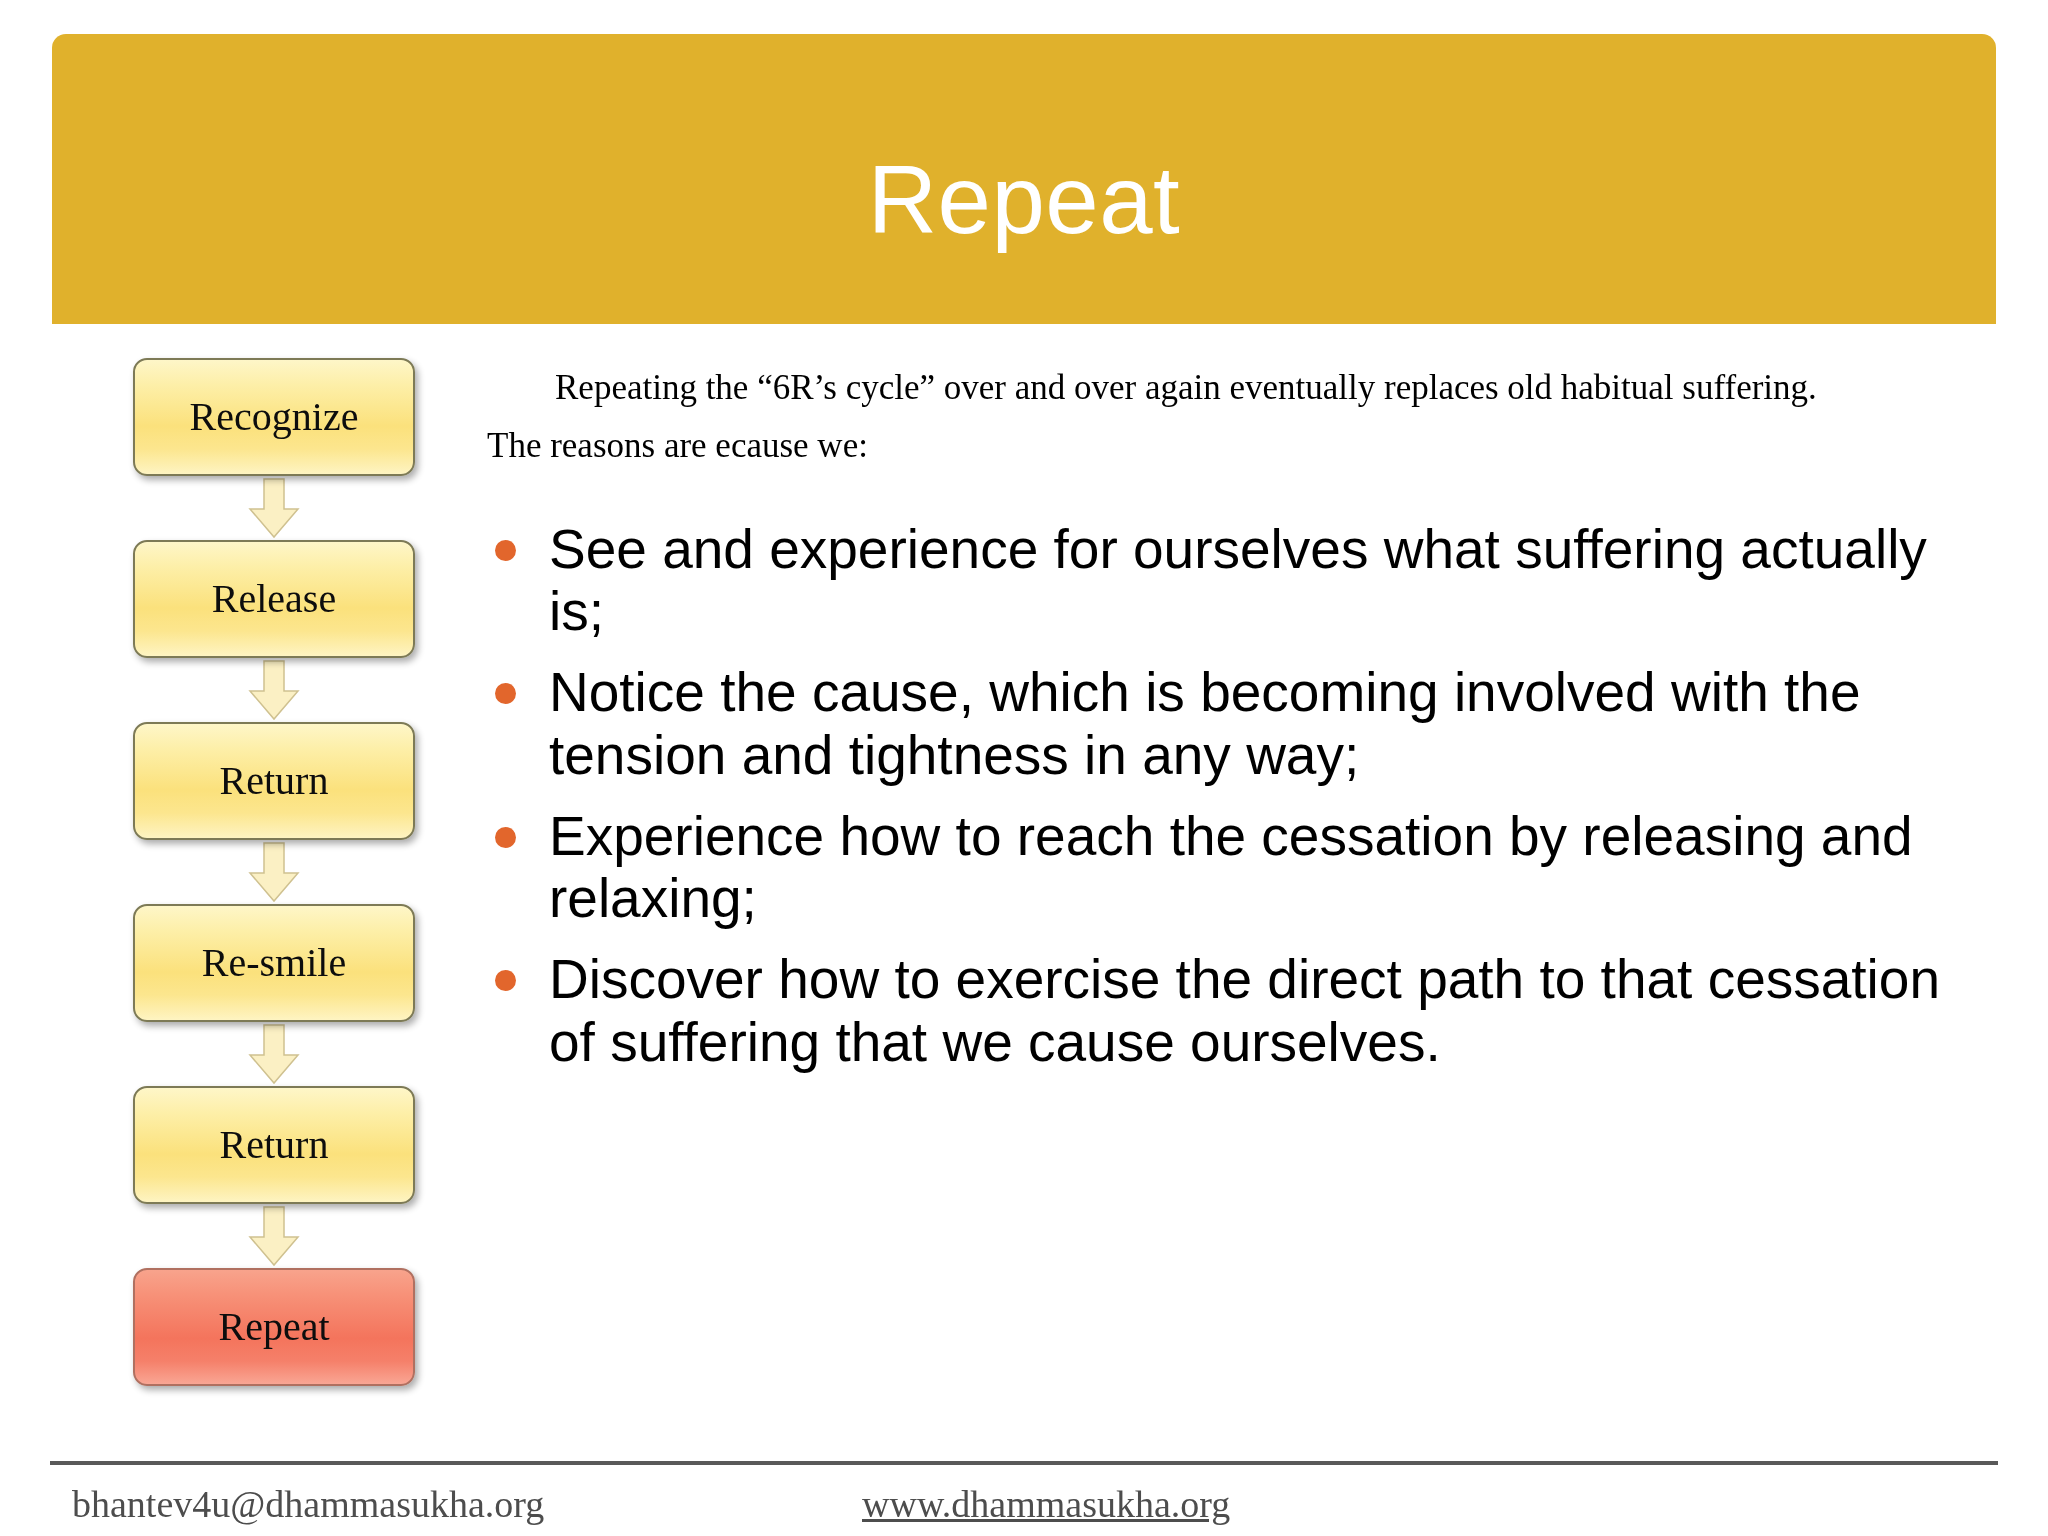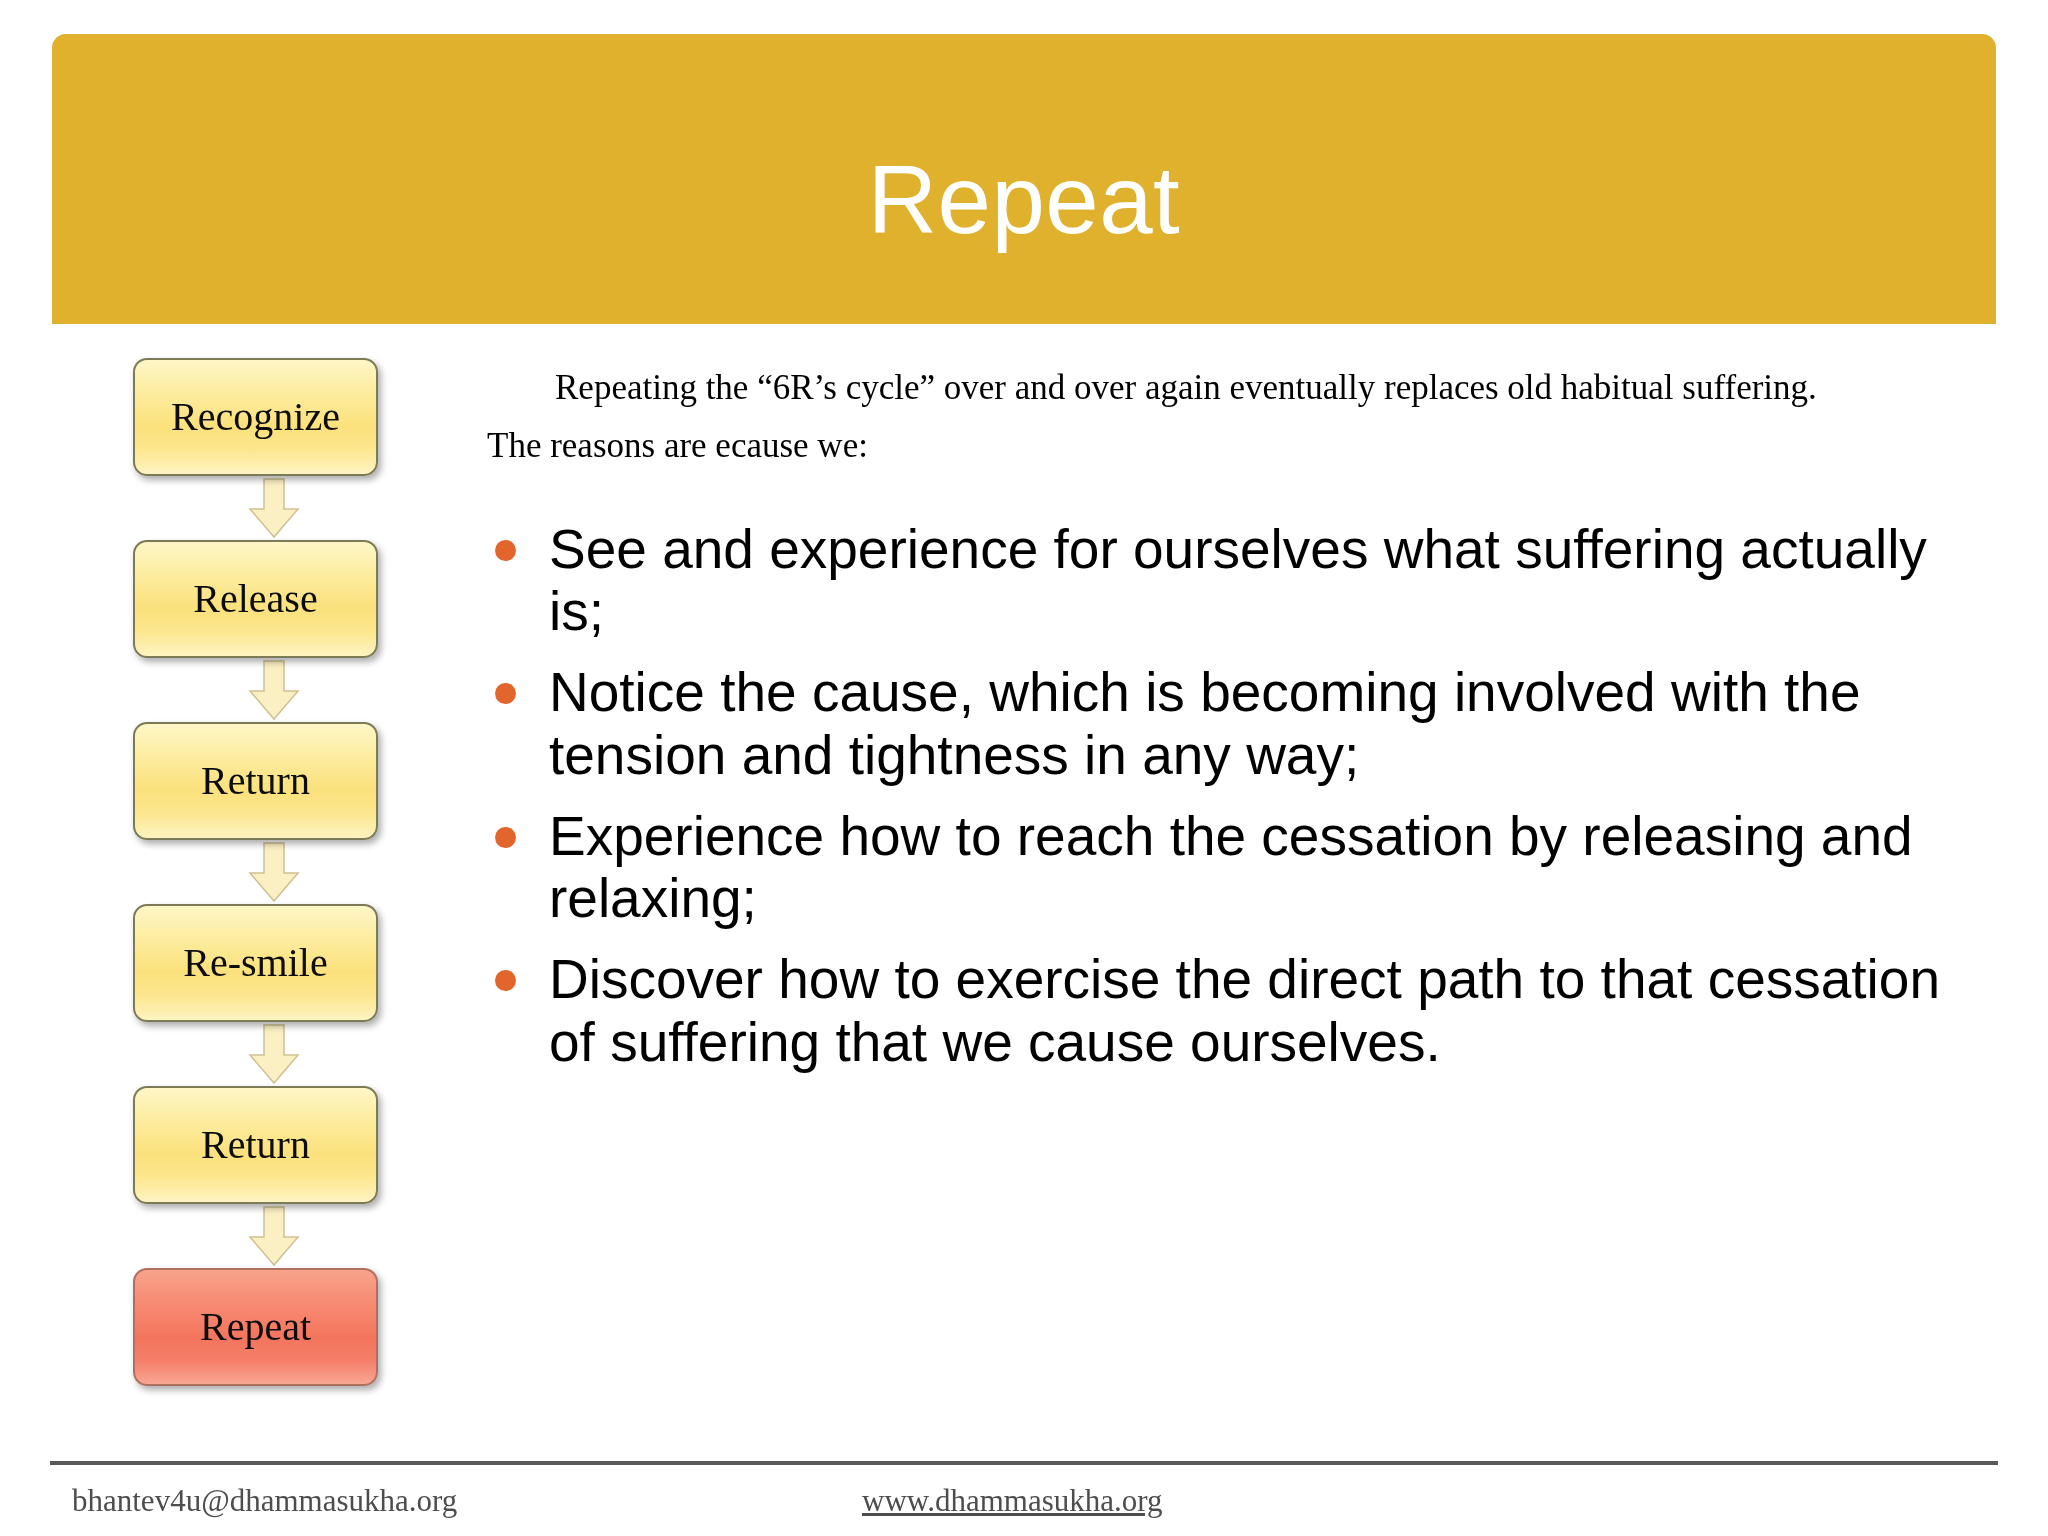--- a/index.html
+++ b/index.html
@@ -43,21 +43,21 @@
 
   
   #flowchart {
     position: absolute;
     left: 133px;
     top: 358px;
     width: 282px;
   }
   .flow-box {
     position: relative;
-    width: 245px;
+    width: 282px;
     height: 118px;
     border: 2px solid #7d7a56;
     border-radius: 14px;
     box-sizing: border-box;
     background: linear-gradient(180deg,
                 #FEF6C8 0%,
                 #FDEFA8 22%,
                 #FBE17C 58%,
                 #FCE68E 78%,
                 #FEF4C2 100%);
@@ -146,21 +146,21 @@
     left: 50px;
     top: 1461px;
     width: 1948px;
     height: 4px;
     background: #595959;
   }
   .footer-text {
     position: absolute;
     top: 1482px;
     font-family: "Liberation Serif", serif;
-    font-size: 31px;
+    font-size: 38px;
     color: #4d4d4d;
     line-height: 1.2;
     white-space: nowrap;
   }
   #footer-email { left: 72px; }
   #footer-site  { left: 862px; text-decoration: underline; }
 </style>
 </head>
 <body>
 

